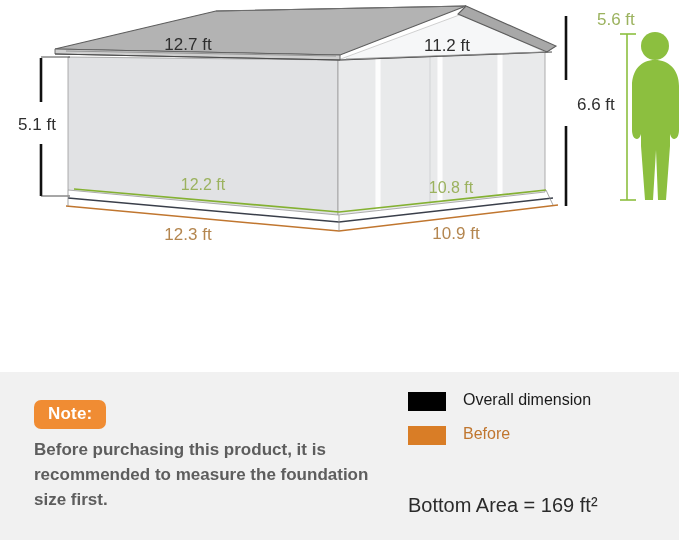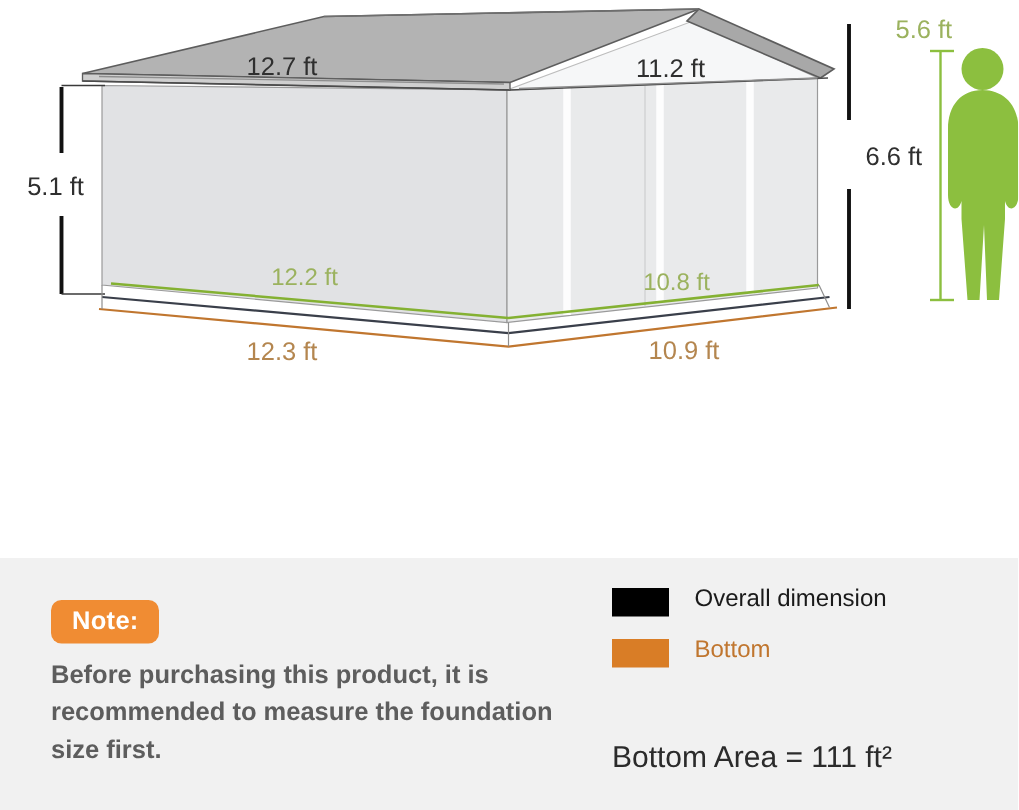--- a/index.html
+++ b/index.html
@@ -202,20 +202,20 @@
 
     <div id="legend-block">
 
       <div class="legend-row">
         <span class="legend-swatch" style="background:#000000;"></span>
         <span class="legend-label" style="color:#1a1a1a;">Overall dimension</span>
       </div>
 
       <div class="legend-row">
         <span class="legend-swatch" style="background:#d97d26;"></span>
-        <span class="legend-label" style="color:#c0762f;">Bottom</span>
+        <span class="legend-label" style="color:#c0762f;">Before</span>
       </div>
 
     </div>
 
-    <div id="bottom-area">Bottom Area = 111 ft²</div>
+    <div id="bottom-area">Bottom Area = 169 ft²</div>
   </div>
 </div>
 
 </body></html>

